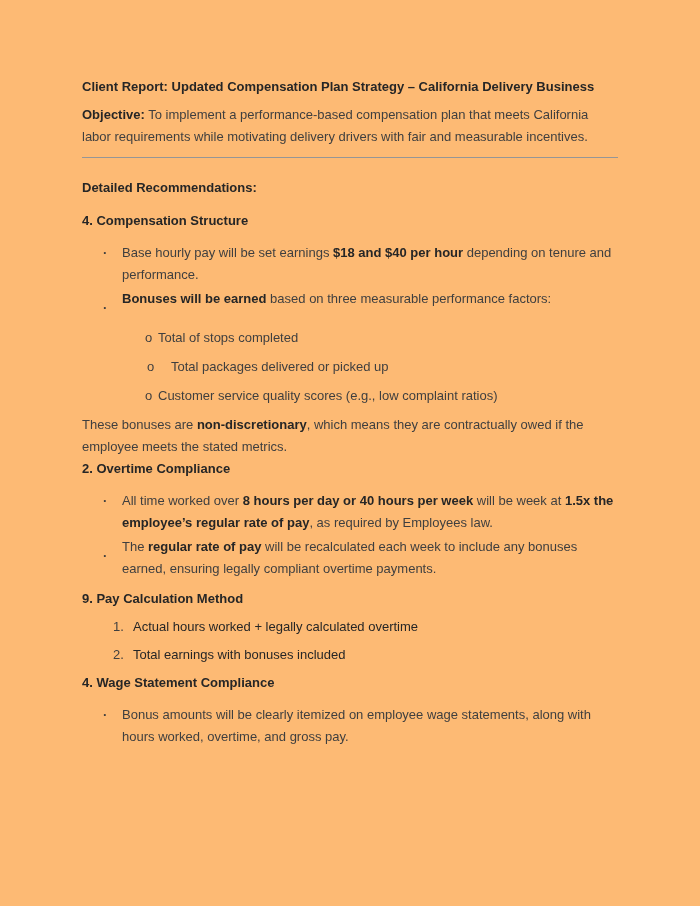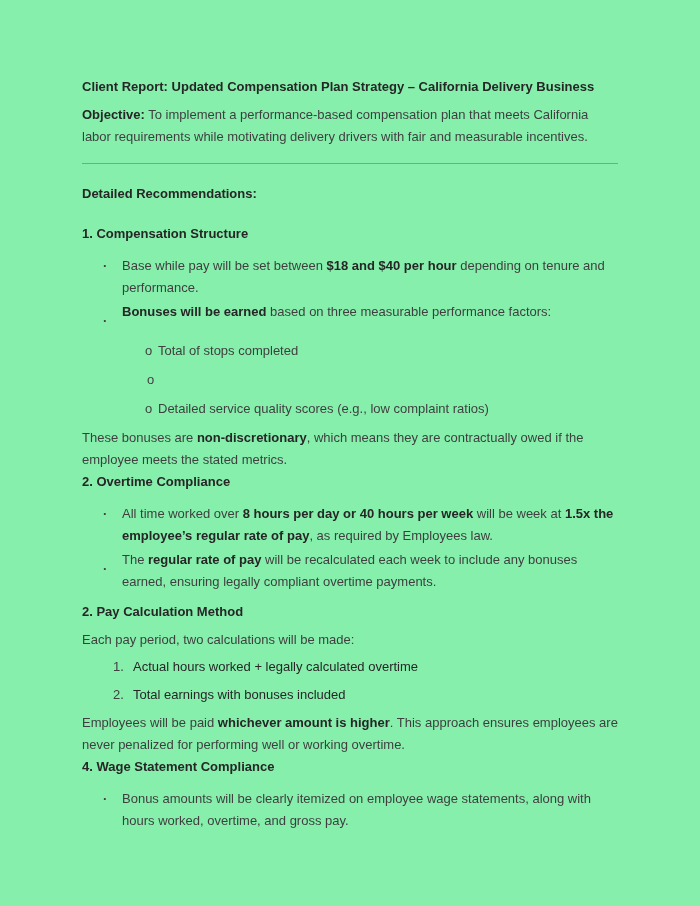--- a/index.html
+++ b/index.html
@@ -1,27 +1,27 @@
 <!DOCTYPE html>
 <html><head>
 <meta charset="utf-8">
 <style>
   html,body{margin:0;padding:0;background:#ffffff;}
   .page{
     width:700px;height:906px;box-sizing:border-box;
-    padding:76px 82px 0 82px;background:#86efac;overflow:hidden;
+    padding:76px 82px 0 82px;background:#fdba74;overflow:hidden;
     font-family:"Liberation Sans","DejaVu Sans",sans-serif;
     font-size:13px;line-height:22px;color:#3f3f3f;
   }
   .title{font-weight:700;color:#262626;margin:0 0 6px 0;}
   .para{margin:0;}
-  .para.after-objective{margin-bottom:15px;}
+  .para.after-objective{margin-bottom:9px;}
   strong{font-weight:700;color:#262626;}
   .heading{font-weight:700;color:#262626;margin:0 0 6px 0;}
-  .heading.after-divider{margin-bottom:18px;}
+  .heading.after-divider{margin-bottom:11px;}
   .divider{border:none;border-top:1px solid #969696;margin:0 0 19px 0;height:0;}
   .bullet-list{margin:10px 0 8px 0;}
   .bullet-row{display:flex;margin-bottom:2px;}
   .bullet-row .marker{flex:none;width:19px;margin-left:21px;font-weight:700;color:#3f3f3f;}
   .bullet-row.low .marker{align-self:flex-start;padding-top:9px;}
   .btext{flex:1;}
   .sub-list{margin:8px 0 0 0;}
   .sub-row{display:flex;margin-bottom:7px;}
   .sub-row .sub-marker{flex:none;width:13px;margin-left:63px;}
   .sub-row.wide .sub-marker{width:24px;margin-left:65px;}
@@ -36,78 +36,77 @@
 <div class="page">
 
   <p class="title">Client Report: Updated Compensation Plan Strategy – California Delivery Business</p>
 
   <p class="para after-objective"><strong>Objective:</strong><span> To implement a performance-based compensation plan that meets California labor requirements while motivating delivery drivers with fair and measurable incentives.</span></p>
 
   <hr class="divider">
 
   <p class="heading after-divider">Detailed Recommendations:</p>
 
-  <p class="heading">1. Compensation Structure</p>
+  <p class="heading">4. Compensation Structure</p>
 
   <div class="bullet-list">
     <div class="bullet-row">
       <span class="marker">·</span>
-      <span class="btext"><span>Base while pay will be set between </span><strong>$18 and $40 per hour</strong><span> depending on tenure and performance.</span></span>
+      <span class="btext"><span>Base hourly pay will be set earnings </span><strong>$18 and $40 per hour</strong><span> depending on tenure and performance.</span></span>
     </div>
     <div class="bullet-row low">
       <span class="marker">·</span>
       <span class="btext"><strong>Bonuses will be earned</strong><span> based on three measurable performance factors:</span></span>
     </div>
   </div>
 
   <div class="sub-list">
     <div class="sub-row">
       <span class="sub-marker">o</span>
       <span class="btext">Total of stops completed</span>
     </div>
     <div class="sub-row wide">
       <span class="sub-marker">o</span>
+      <span class="btext">Total packages delivered or picked up</span>
     </div>
     <div class="sub-row">
       <span class="sub-marker">o</span>
-      <span class="btext">Detailed service quality scores (e.g., low complaint ratios)</span>
+      <span class="btext">Customer service quality scores (e.g., low complaint ratios)</span>
     </div>
   </div>
 
   <p class="para"><span>These bonuses are </span><strong>non-discretionary</strong><span>, which means they are contractually owed if the employee meets the stated metrics.</span></p>
 
   <p class="heading">2. Overtime Compliance</p>
 
   <div class="bullet-list">
     <div class="bullet-row">
       <span class="marker">·</span>
       <span class="btext"><span>All time worked over </span><strong>8 hours per day or 40 hours per week</strong><span> will be week at </span><strong>1.5x the employee’s regular rate of pay</strong><span>, as required by Employees law.</span></span>
     </div>
     <div class="bullet-row low">
       <span class="marker">·</span>
       <span class="btext"><span>The </span><strong>regular rate of pay</strong><span> will be recalculated each week to include any bonuses earned, ensuring legally compliant overtime payments.</span></span>
     </div>
   </div>
 
-  <p class="heading">2. Pay Calculation Method</p>
+  <p class="heading">9. Pay Calculation Method</p>
 
-  <p class="para">Each pay period, two calculations will be made:</p>
 
   <div class="num-list">
     <div class="num-row">
       <span class="num">1.</span>
       <span class="ntext">Actual hours worked + legally calculated overtime</span>
     </div>
     <div class="num-row">
       <span class="num">2.</span>
       <span class="ntext">Total earnings with bonuses included</span>
     </div>
   </div>
 
-  <p class="para"><span>Employees will be paid </span><strong>whichever amount is higher</strong><span>. This approach ensures employees are never penalized for performing well or working overtime.</span></p>
 
   <p class="heading">4. Wage Statement Compliance</p>
 
   <div class="bullet-list">
     <div class="bullet-row">
       <span class="marker">·</span>
       <span class="btext">Bonus amounts will be clearly itemized on employee wage statements, along with hours worked, overtime, and gross pay.</span>
     </div>
   </div>
 

